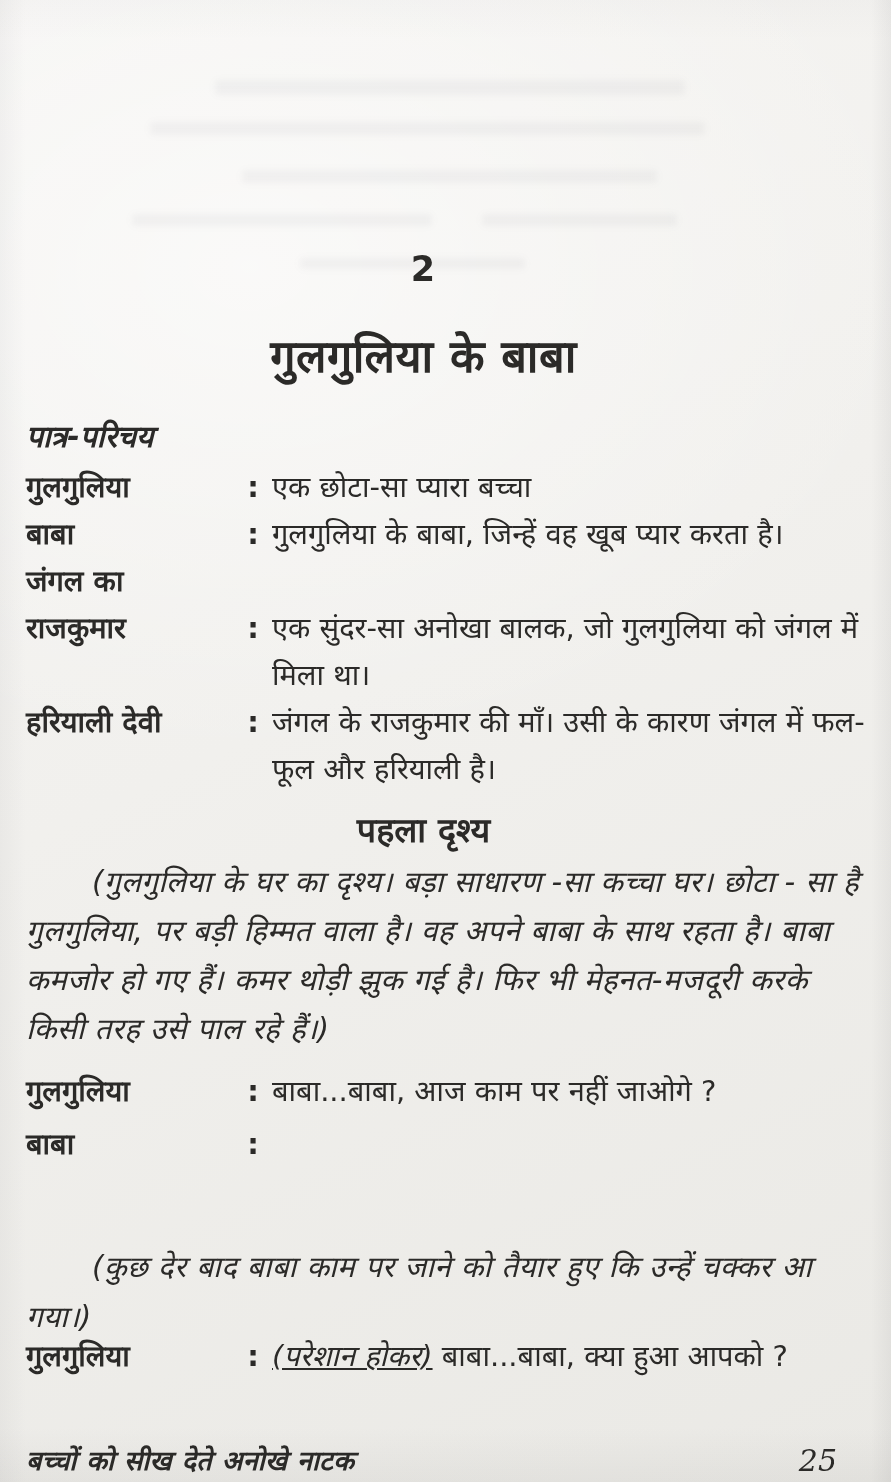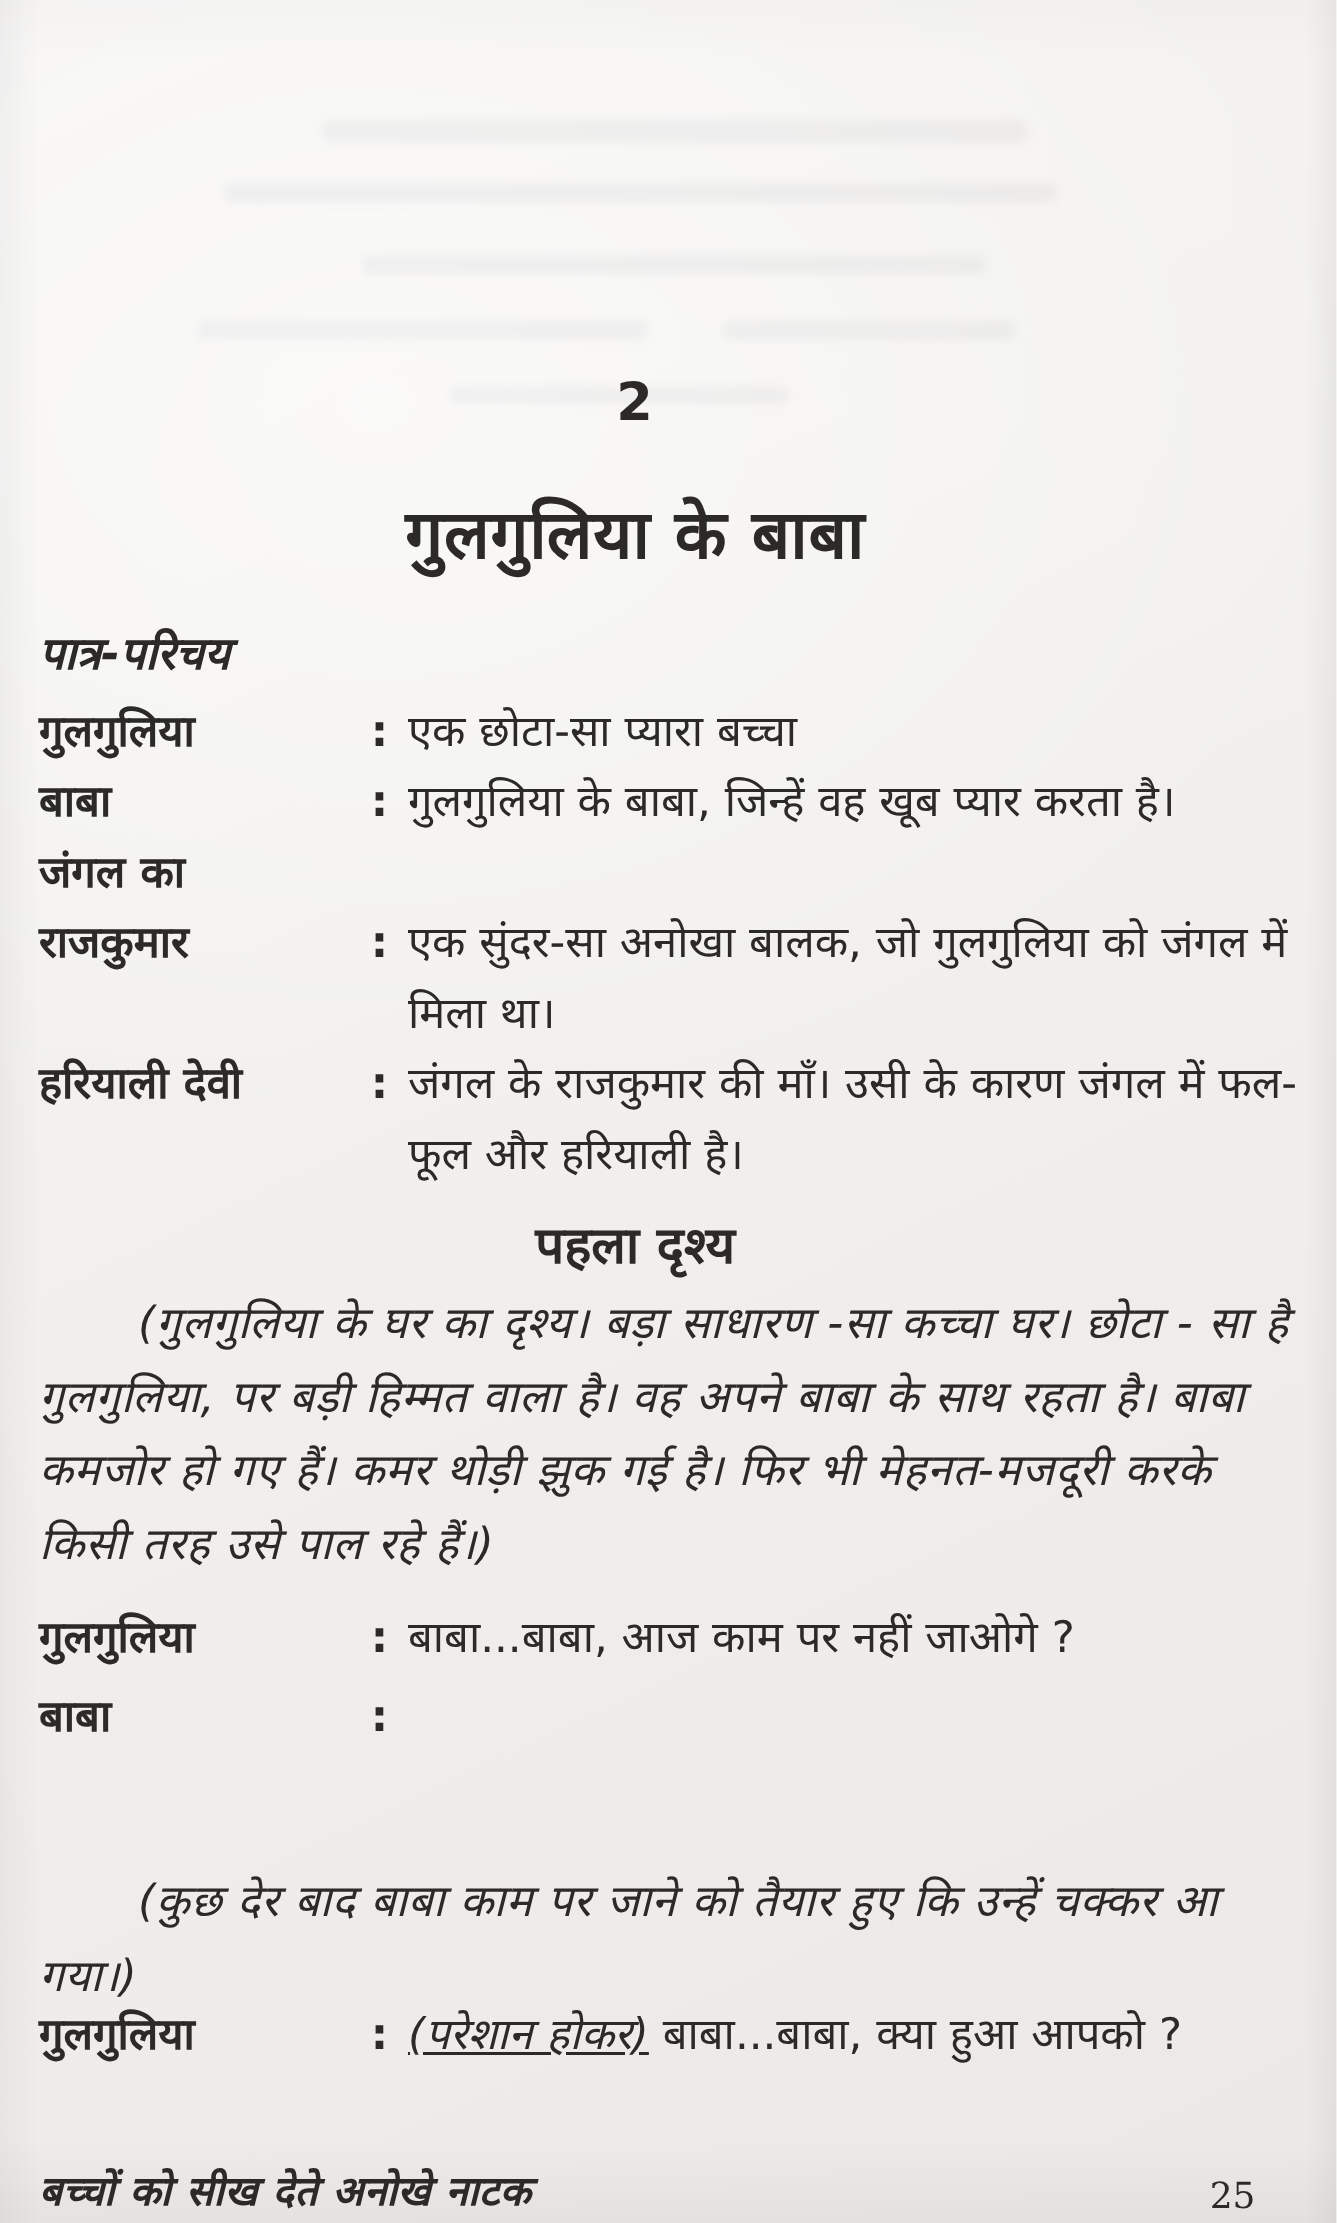--- a/index.html
+++ b/index.html
@@ -54,21 +54,21 @@
   .stage-2{ top:1226px; text-indent:66px; line-height:50px;margin-top:16px; }
 
   .dialogue-group{ top:1066px; }
   .dlg-row{ display:grid; grid-template-columns:208px 38px 1fr; line-height:50px; font-size:29px; align-items:start; margin-bottom:3px; }
   .speaker-cell{ font-weight:bold; }
   .dlg3{ top:1331px; }
   .cue{ font-style:italic;text-decoration:underline; }
 
   .footer{ top:1441px; display:flex; justify-content:space-between; align-items:flex-end; }
   .book-title{ font-weight:bold; font-style:italic; font-size:27px; letter-spacing:.3px; }
-  .page-number{ font-family:"DejaVu Serif", serif; font-size:24px; padding-right:30px;margin-left:40px; }
+  .page-number{ font-family:"DejaVu Serif", serif; font-style:italic; font-size:30px; padding-right:30px;margin-left:40px; }
 </style>
 </head>
 <body>
 
 <div class="edge-shade"></div>
 <div class="ghost g1"></div>
 <div class="ghost g2"></div>
 <div class="ghost g3"></div>
 <div class="ghost g4"></div>
 <div class="ghost g5"></div>

